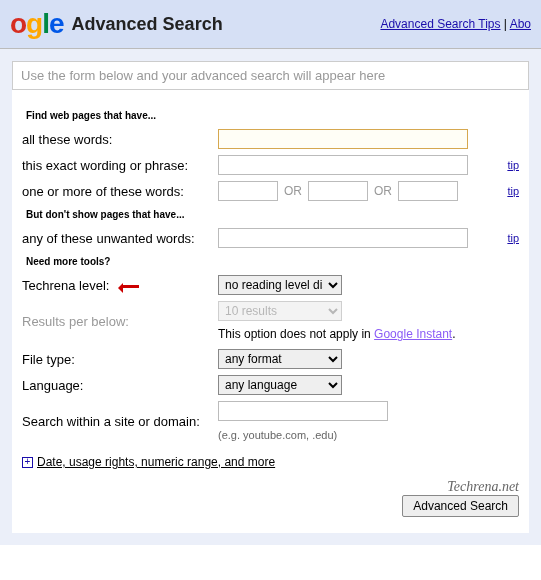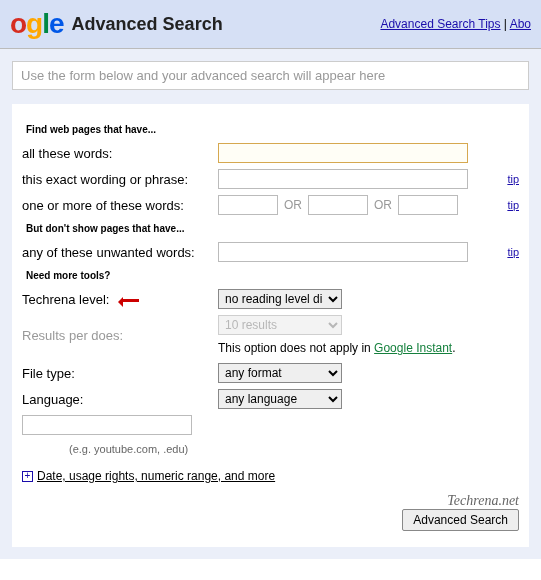--- a/index.html
+++ b/index.html
@@ -7,38 +7,38 @@
 .header-bar { background: #d6e0f5; padding: 8px 10px; display: flex; align-items: center; justify-content: space-between; border-bottom: 1px solid #bbb; }
 .logo { font-size: 28px; font-weight: bold; letter-spacing: -1px; }
 .logo .r { color: #d62d20; }
 .logo .y { color: #ffa700; }
 .logo .g { color: #008744; }
 .logo .b { color: #0057e7; }
 .page-title { font-size: 18px; font-weight: bold; color: #222; margin-left: 8px; flex: 1; }
 .header-links { font-size: 12px; }
 .header-links a { color: #1a0dab; }
 .container { background: #ebeff9; padding: 12px; }
-.query-preview { background: #fff; border: 1px solid #ccc; padding: 6px 8px; color: #999; margin-bottom: 14px; }
+.query-preview { background: #fff; border: 1px solid #ccc; padding: 6px 8px; color: #999; }
 .panel { background: #fff; padding: 12px 10px 16px 10px; }
 .section-title { font-weight: bold; font-size: 10px; margin: 8px 0 8px 4px; }
 .row { display: flex; align-items: center; margin: 6px 0; gap: 6px; }
 .label-col { width: 190px; font-size: 13px; }
 .label-col.disabled { color: #999; }
 .input-col { flex: 1; display: flex; align-items: center; gap: 6px; flex-wrap: wrap; }
 input[type=text] { border: 1px solid #bbb; padding: 2px 4px; height: 20px; font-size: 13px; }
 input.main-wide { width: 250px; border: 1px solid #d6a84f; background: #fffef6; }
 input.wide { width: 250px; }
 input.small { width: 60px; }
 .or-text { color: #999; font-size: 12px; }
 .tip { color: #1a0dab; text-decoration: underline; font-size: 11px; margin-left: auto; }
 select { border: 1px solid #888; font-size: 12px; padding: 1px 2px; width: 124px; height: 20px; }
 select[disabled] { color: #999; border-color: #bbb; }
-.hint { font-size: 11px; color: #666; margin-top: 2px; margin-left: 47px; }
+.hint { font-size: 11px; color: #666; margin-top: 2px; }
 .instant-note { font-size: 12px; }
-.instant-note a { color: #15803d; text-decoration: underline; }
+.instant-note a { color: #8b5cf6; text-decoration: underline; }
 .expand-link { margin-top: 14px; display: flex; align-items: center; gap: 4px; }
 .expand-link a { color: #000000; text-decoration: underline; font-size: 12px; }
 .plus-box { width: 11px; height: 11px; border: 1px solid #1a0dab; display: flex; align-items: center; justify-content: center; font-size: 10px; color: #1a0dab; line-height: 1; }
 .footer { display: flex; justify-content: space-between; align-items: flex-end; margin-top: 10px; }
 .watermark { font-family: 'Comic Sans MS', cursive; font-size: 14px; color: #666; font-style: italic; }
 button.search { padding: 3px 10px; font-size: 12px; border: 1px solid #888; background: #eee; border-radius: 2px; cursor: pointer; }
 .arrow { position: relative; display: inline-block; width: 28px; height: 10px; vertical-align: middle; }
 .arrow::before { content:''; position: absolute; left: 0; top: 2px; border: 5px solid transparent; border-right-color: #c00; }
 .arrow::after { content:''; position: absolute; left: 8px; top: 4px; width: 18px; height: 3px; background: #c00; }
 </style>
@@ -107,21 +107,21 @@
         <span class="arrow"></span>
       </div>
       <div class="input-col">
         <select>
           <option>no reading level displ</option>
         </select>
       </div>
     </div>
 
     <div class="row">
-      <div class="label-col disabled">Results per does:</div>
+      <div class="label-col disabled">Results per below:</div>
       <div class="input-col">
         <select disabled="">
           <option>10 results</option>
         </select>
         <span class="instant-note">
           <span>This option does not apply in </span><a href="#">Google Instant</a><span>.</span>
         </span>
       </div>
     </div>
     <div class="row" style="margin-top:-4px;">
@@ -141,20 +141,21 @@
     <div class="row">
       <div class="label-col">Language:</div>
       <div class="input-col">
         <select>
           <option>any language</option>
         </select>
       </div>
     </div>
 
     <div class="row">
+      <div class="label-col">Search within a site or domain:</div>
       <div class="input-col" style="flex-direction:column; align-items:flex-start;">
         <input type="text" style="width: 170px;">
         <div class="hint">(e.g. youtube.com, .edu)</div>
       </div>
     </div>
 
     <div class="expand-link">
       <span class="plus-box">+</span>
       <a href="#">Date, usage rights, numeric range, and more</a>
     </div>

